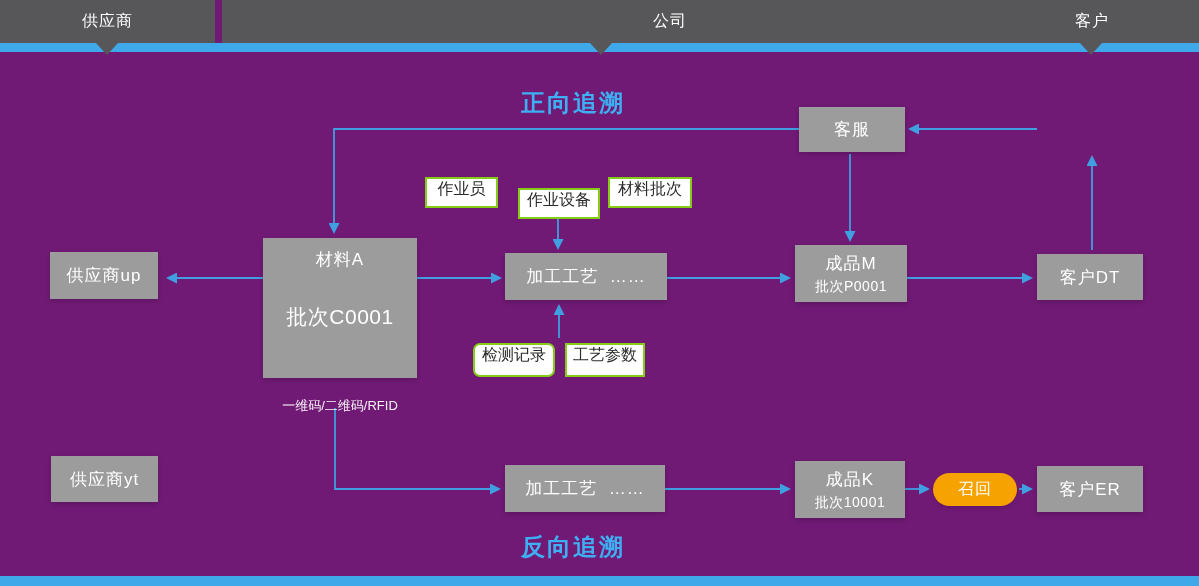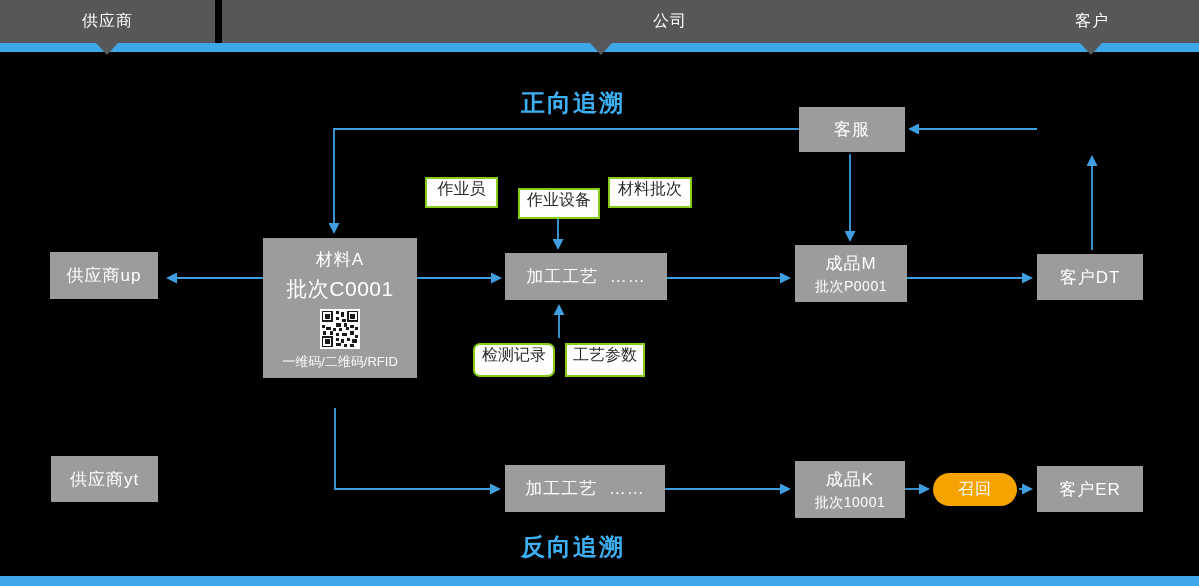--- a/index.html
+++ b/index.html
@@ -1,18 +1,18 @@
 <!DOCTYPE html>
 <html><head>
 <meta charset="utf-8">
 <style>
   html,body { margin:0; padding:0; }
   .stage {
     position:relative; width:1199px; height:586px;
-    background:#000000; overflow:hidden;
+    background:#701a75; overflow:hidden;
     font-family:"Liberation Sans","DejaVu Sans",sans-serif;
   }
   
   .lane {
     position:absolute; top:0; height:43px; background:#57575a;
     color:#ffffff; font-size:16px; letter-spacing:1px;
     display:flex; align-items:center; justify-content:center;
   }
   .blue-bar { position:absolute; left:0; width:1199px; height:9px; background:#3fa8e8; }
   .lane-tri {
@@ -101,21 +101,21 @@
   <div class="flow-title" style="left:463px; top:531px;">反向追溯</div>
 
   <div class="node" style="left:799px; top:107px; width:106px; height:45px;">
     <span>客服</span>
   </div>
 
   <div class="node" style="left:50px; top:252px; width:108px; height:47px;">
     <span>供应商up</span>
   </div>
 
-  <div class="node node-material" style="left:263px; top:238px; width:154px; height:140px;">
+  <div class="node node-material" style="left:263px; top:238px; width:154px; height:140px;gap:28px;">
     <span>材料A</span>
     <span class="batch">批次C0001</span>
     <svg class="qr" viewBox="0 0 25 25" shape-rendering="crispEdges">
       <rect x="0" y="0" width="25" height="25" fill="#ffffff"></rect>
       <g fill="#1a1a1a">
         <rect x="1" y="1" width="7" height="7"></rect>
           <rect x="17" y="1" width="7" height="7"></rect>
           <rect x="1" y="17" width="7" height="7"></rect>
         <rect x="2" y="2" width="5" height="5" fill="#ffffff"></rect>
           <rect x="18" y="2" width="5" height="5" fill="#ffffff"></rect>

